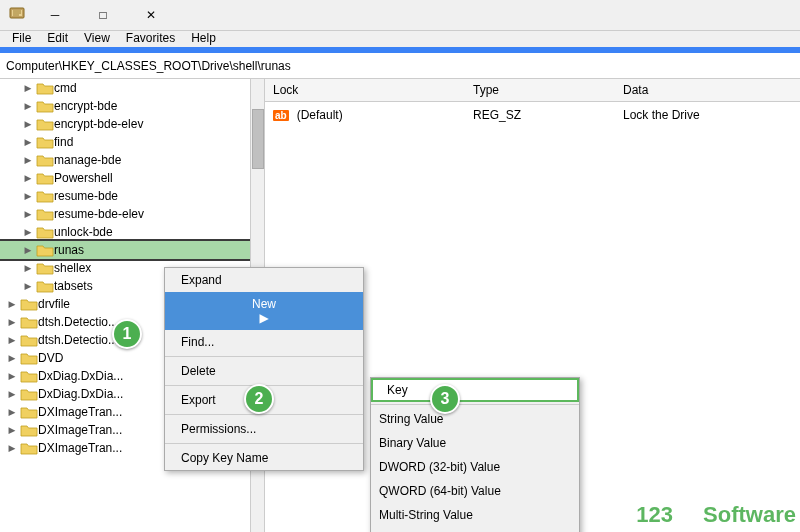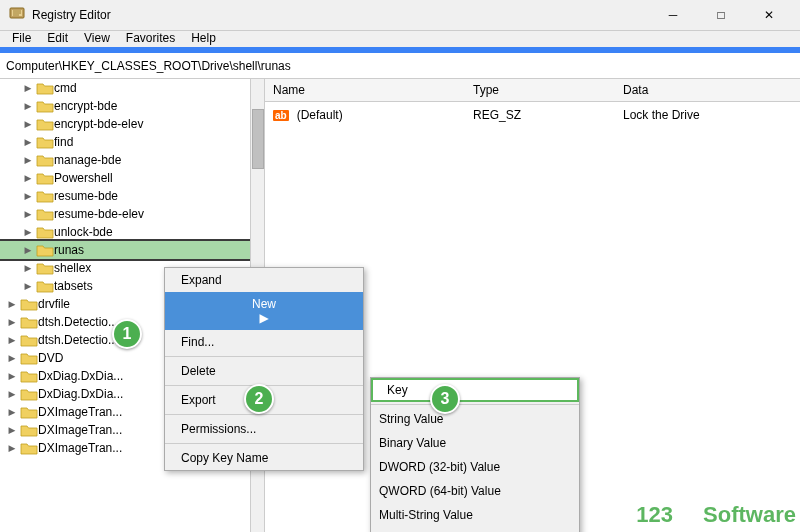--- a/index.html
+++ b/index.html
@@ -283,21 +283,20 @@
 <div id="title-bar">
   <div class="app-icon">
     <svg width="18" height="18" viewBox="0 0 18 18">
       <rect x="2" y="2" width="14" height="10" rx="1" fill="#c0a060" stroke="#8a6a20" stroke-width="1"></rect>
       <rect x="4" y="4" width="10" height="6" fill="#e8d090"></rect>
       <line x1="5" y1="5" x2="13" y2="5" stroke="#8a6a20" stroke-width="0.8"></line>
       <line x1="5" y1="7" x2="13" y2="7" stroke="#8a6a20" stroke-width="0.8"></line>
       <line x1="5" y1="9" x2="11" y2="9" stroke="#8a6a20" stroke-width="0.8"></line>
     </svg>
   </div>
-  <span class="title-text">Registry Editor</span>
   <div class="win-controls">
     <button class="win-btn">─</button>
     <button class="win-btn">□</button>
     <button class="win-btn close">✕</button>
   </div>
 </div>
 
 <div id="menu-bar">
   <span class="menu-item">File</span>
   <span class="menu-item">Edit</span>
@@ -463,21 +462,21 @@
       <span class="tree-label">DXImageTran...</span>
     </div>
 
     <div class="scrollbar-track">
       <div class="scrollbar-thumb"></div>
     </div>
   </div>
 
   <div id="right-panel">
     <div id="right-header">
-      <div class="col col-name">Name</div>
+      <div class="col col-name">Lock</div>
       <div class="col col-type">Type</div>
       <div class="col col-data">Data</div>
     </div>
     <div id="right-content">
       <div class="reg-row">
         <div class="cell-name">
           <span class="ab-icon">ab</span>
           <span>(Default)</span>
         </div>
         <div class="cell-type">REG_SZ</div>

